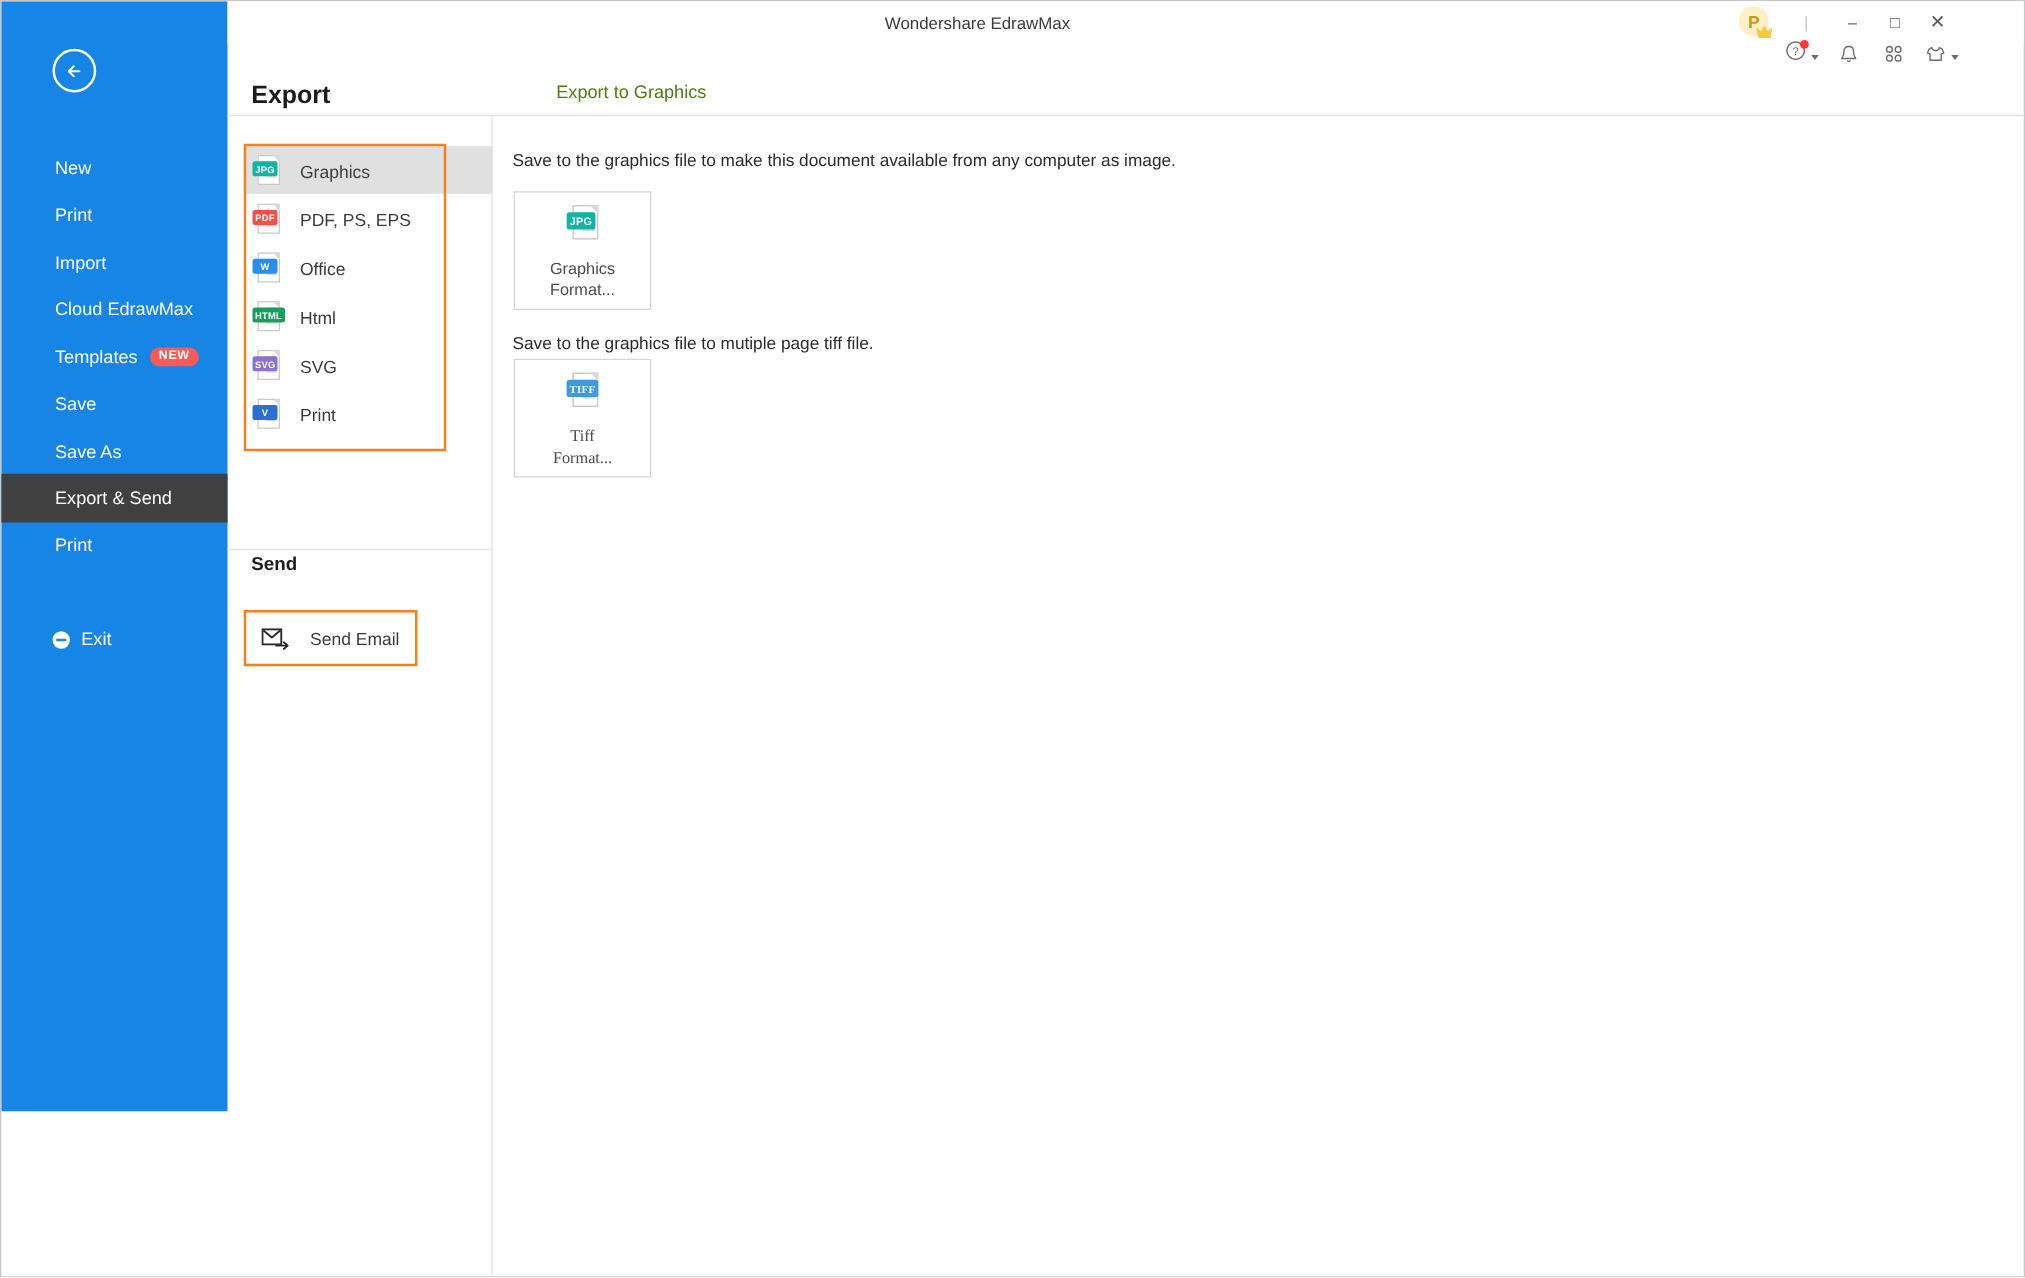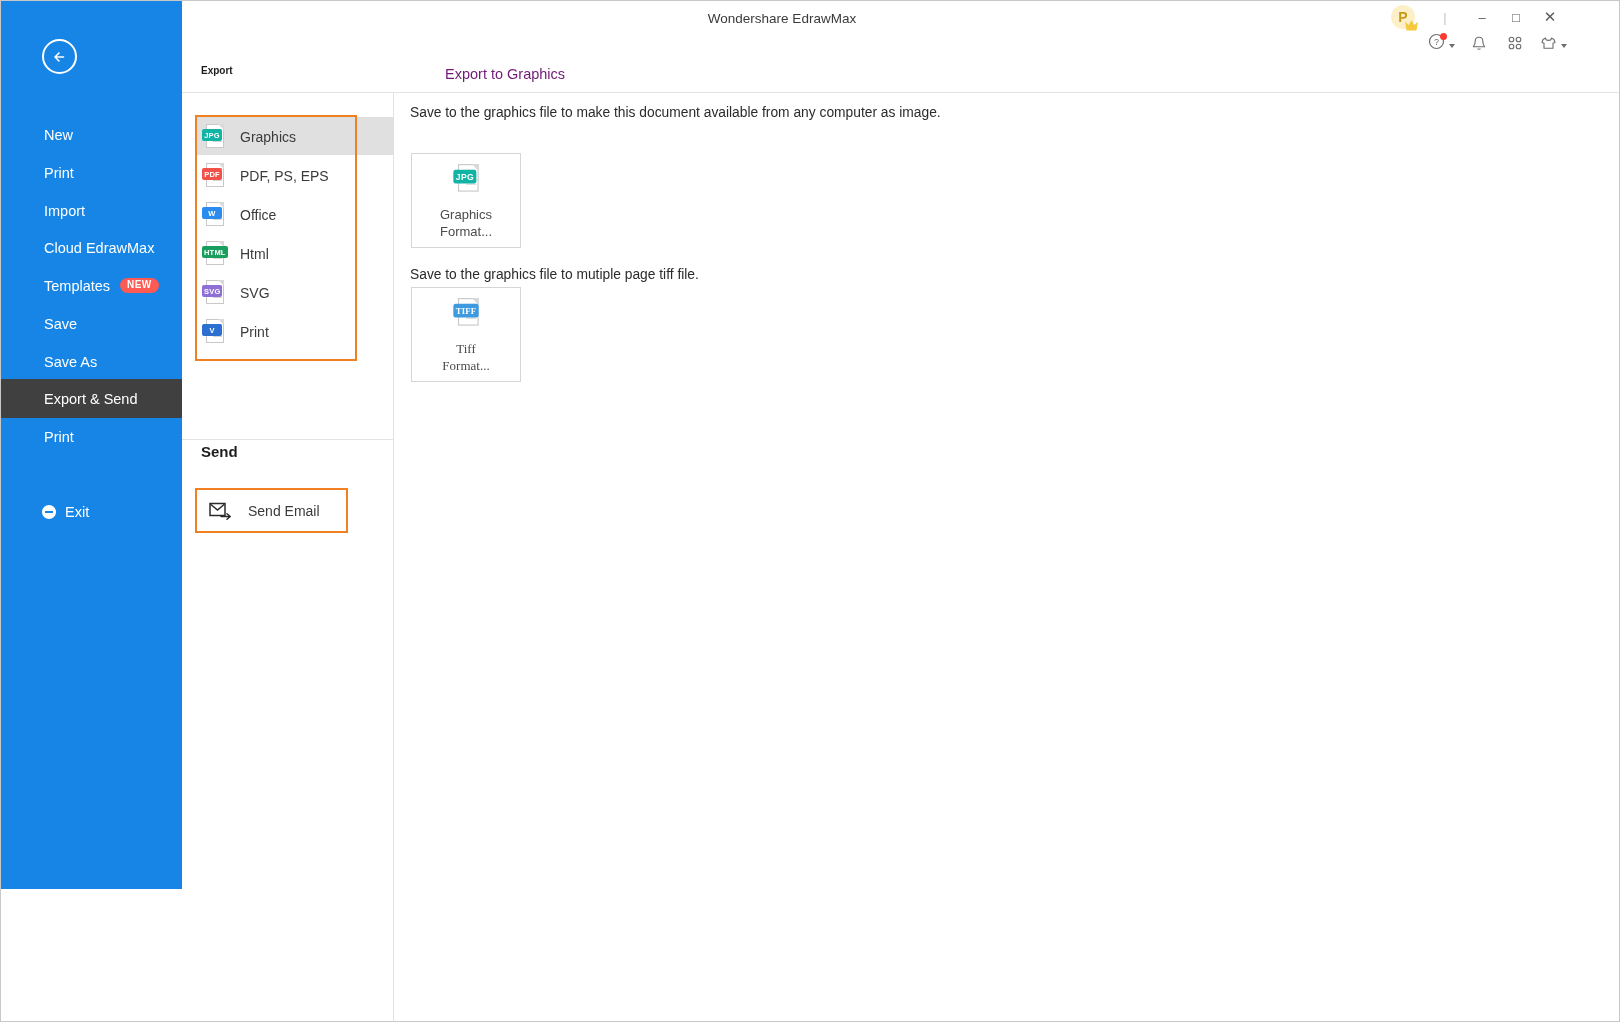--- a/index.html
+++ b/index.html
@@ -132,25 +132,25 @@
   }
   #help-dot {
     position: absolute; left: 12px; top: 0px;
     width: 7px; height: 7px; border-radius: 50%;
     background: #fb3b30;
   }
 
   
   #export-heading {
     position: absolute; left: 200px; top: 64px;
-    font-size: 10px; font-weight: bold; color: #1c1c1c;
+    font-size: 20px; font-weight: bold; color: #1c1c1c;
   }
   #page-heading {
     position: absolute; left: 444px; top: 65px;
-    font-size: 14.5px; color: #701a75;
+    font-size: 14.5px; color: #4d7c0f;
   }
   #hdr-rule-left {
     position: absolute; left: 181px; top: 91px;
     width: 212px; height: 1px; background: #e3e3e3;
   }
   #hdr-rule-right {
     position: absolute; left: 393px; top: 91px;
     width: 1225px; height: 1px; background: #e3e3e3;
   }
 
@@ -222,38 +222,38 @@
     padding: 0 2px;
   }
 
   
   #send-heading {
     position: absolute; left: 200px; top: 442px;
     font-size: 15px; font-weight: bold; color: #1c1c1c;
   }
   #send-email-box {
     position: absolute; left: 194px; top: 487px;
-    width: 153px; height: 45px;
+    width: 139px; height: 45px;
     border: 2px solid #f08022;
     display: flex; align-items: center;
     padding-left: 12px;
     cursor: pointer;
     background: #ffffff;
   }
   #send-email-box .lbl {
     margin-left: 15px;
     font-size: 14px; color: #3b3b3b;
   }
 
   
   .content-desc {
     position: absolute; left: 409px;
     font-size: 13.8px; color: #2b2b2b;
   }
-  #desc-1 { top: 104px; }
+  #desc-1 { top: 120px; }
   #desc-2 { top: 266px; }
 
   .fmt-card {
     position: absolute; left: 410px;
     width: 110px; height: 95px;
     border: 1px solid #d6d6d6;
     background: #ffffff;
     display: flex; flex-direction: column;
     align-items: center;
     cursor: pointer;

